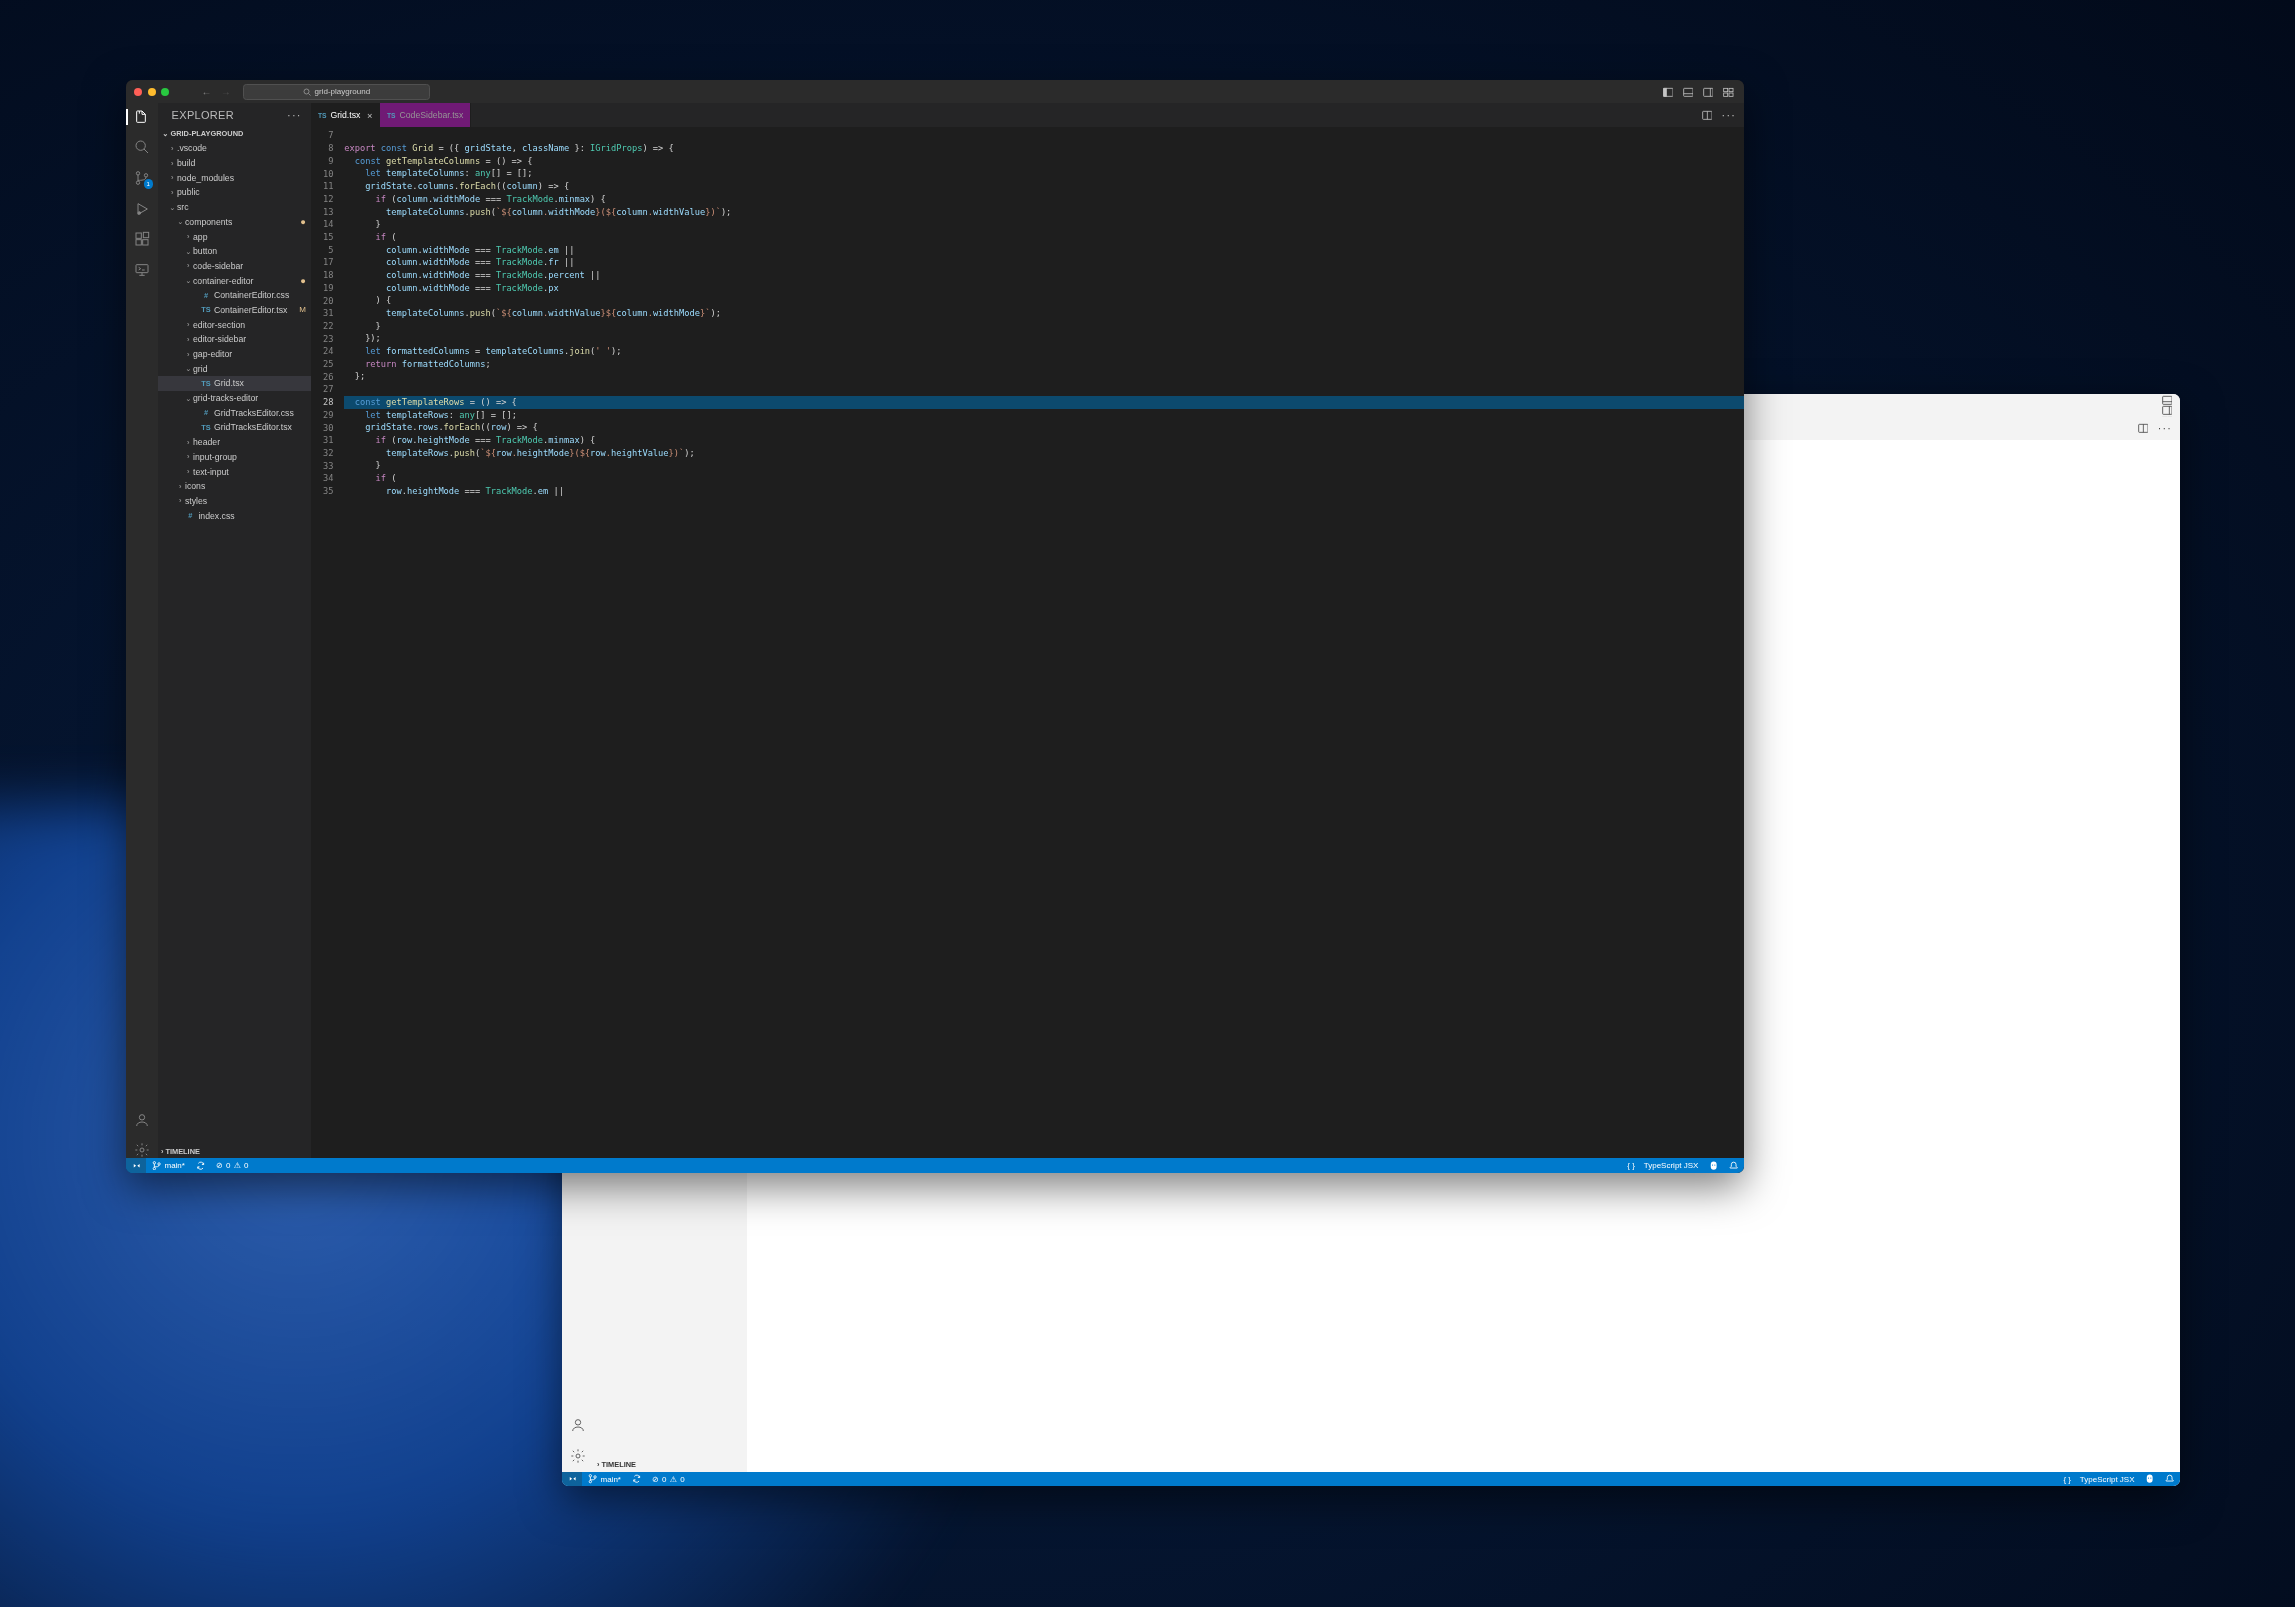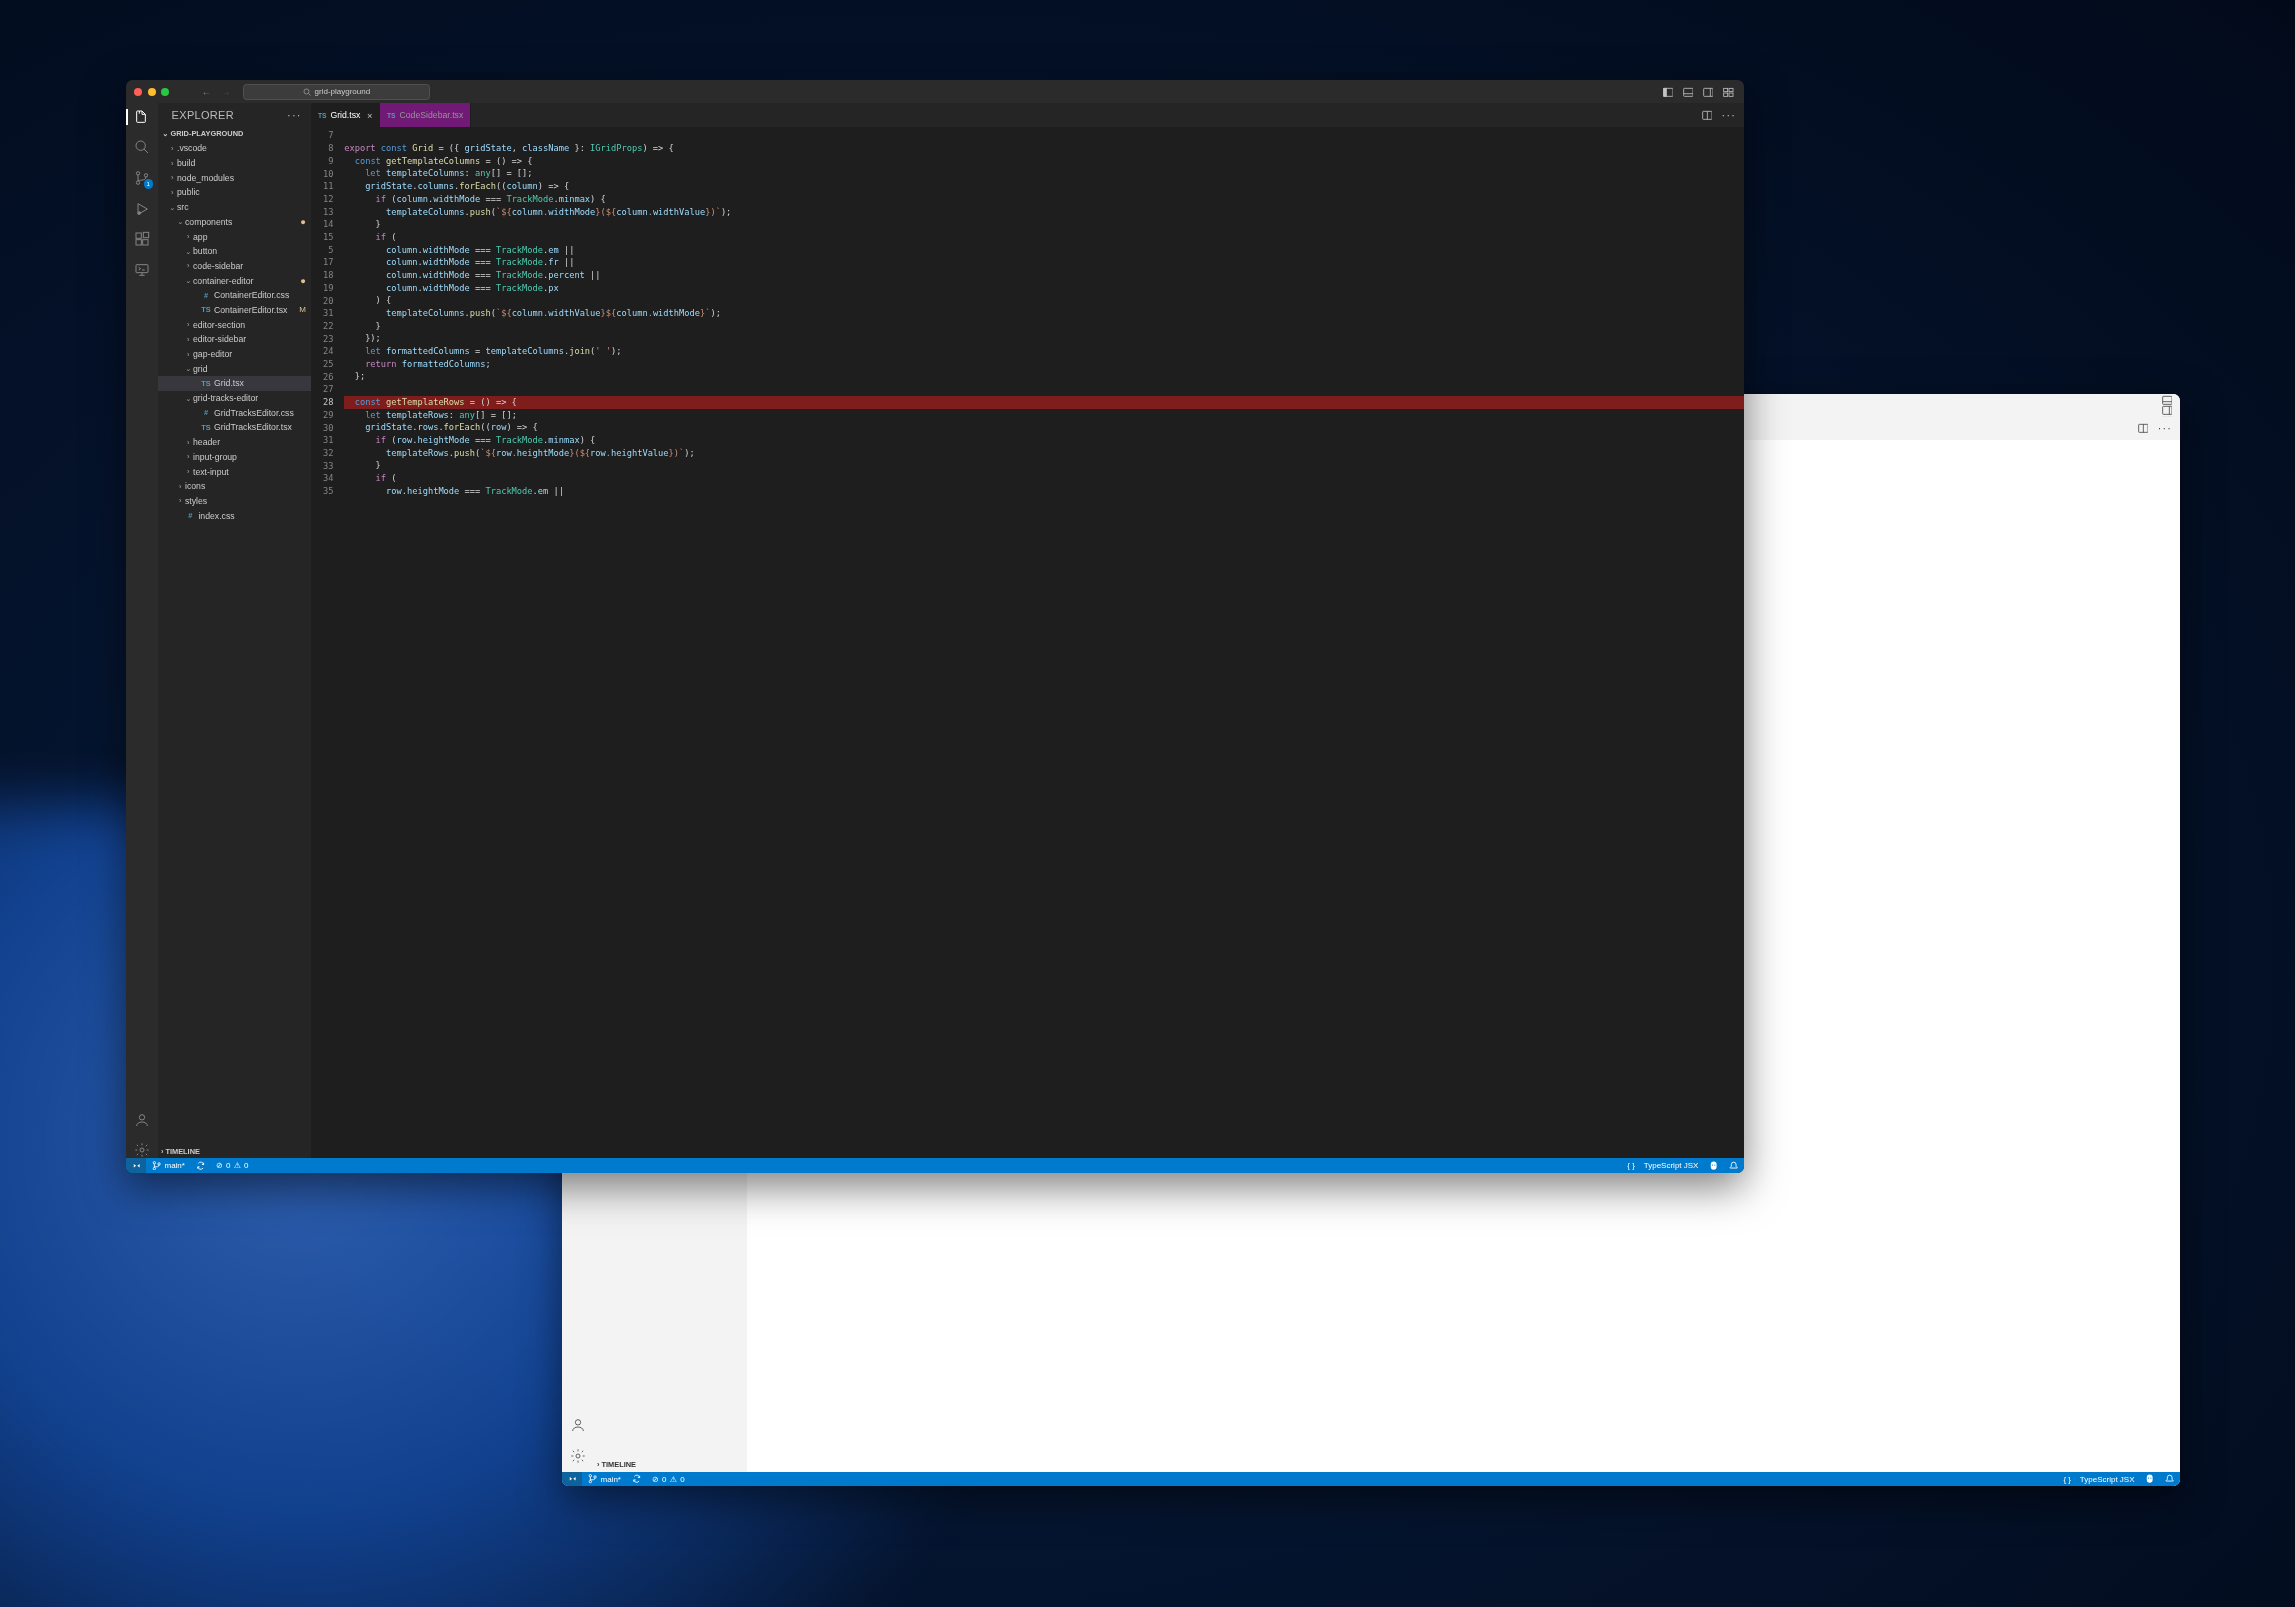--- a/index.html
+++ b/index.html
@@ -169,21 +169,21 @@
   }
   .tab-d.active { background: #1e1e1e; color: #ffffff; }
   .tab-d .close { opacity: 0.7; font-size: 9.4px; margin-left: 2.7px; }
   .tabs-sp { flex: 1; }
   .tabs-right { display: flex; align-items: center; gap: 9.4px; padding: 0 8px; color: #c5c5c5; }
   .code-d { flex: 1; display: flex; overflow: hidden; font-family: ui-monospace, Menlo, Consolas, monospace; font-size: 8.7px; line-height: 12.7px; }
   .gutter-d { width: 33px; text-align: right; color: #858585; padding-right: 10.7px; padding-top: 2.7px; user-select: none; }
   .gutter-d .ln.cur { color: #c6c6c6; }
   .lines-d { flex: 1; padding-top: 2.7px; white-space: pre; overflow: hidden; color: #d4d4d4; }
   .lines-d .row { height: 12.7px; }
-  .lines-d .row.cur { background: #7f1d1d; }
+  .lines-d .row.cur { background: #0c4a6e; }
   .k-exp { color: #c586c0; }
   .k-kw { color: #569cd6; }
   .k-fn { color: #dcdcaa; }
   .k-var { color: #9cdcfe; }
   .k-type { color: #4ec9b0; }
   .k-str { color: #ce9178; }
 
   .status-d {
     height: 14.7px;
     background: #007acc;

